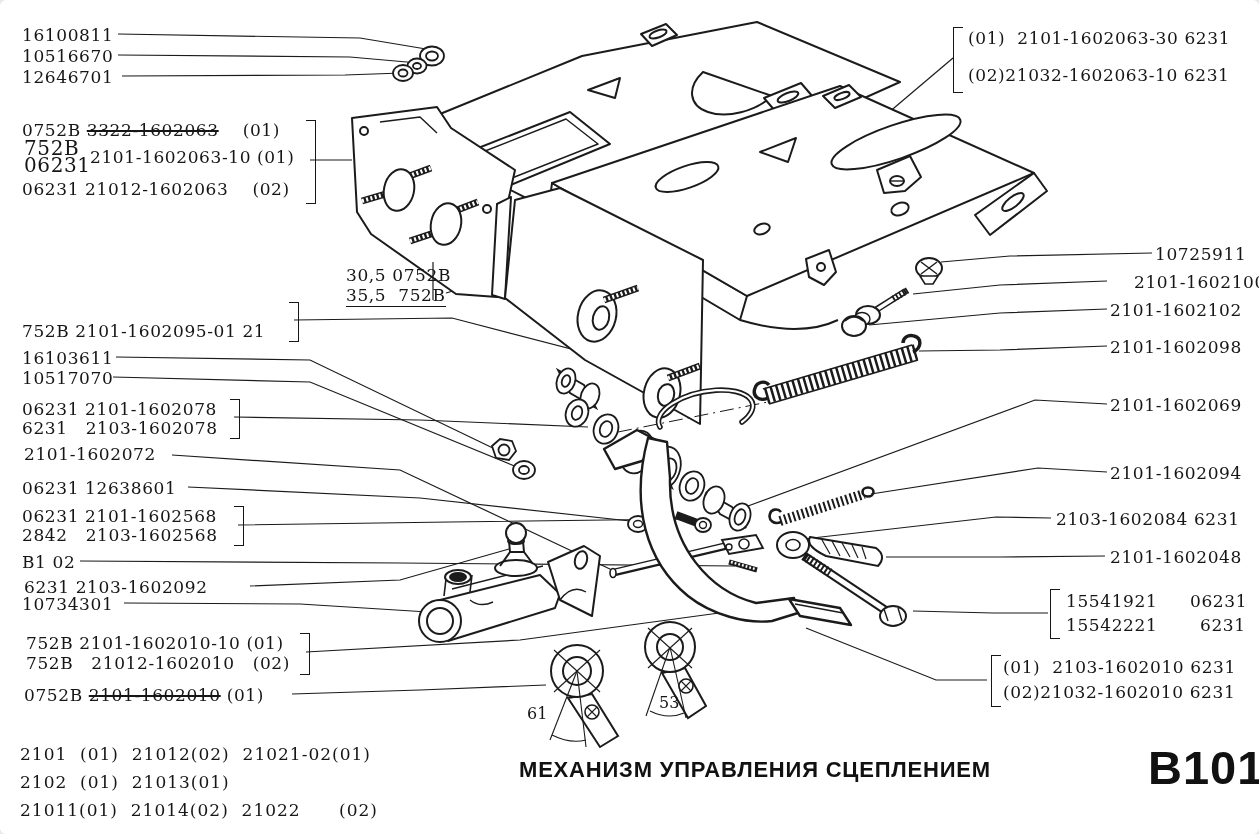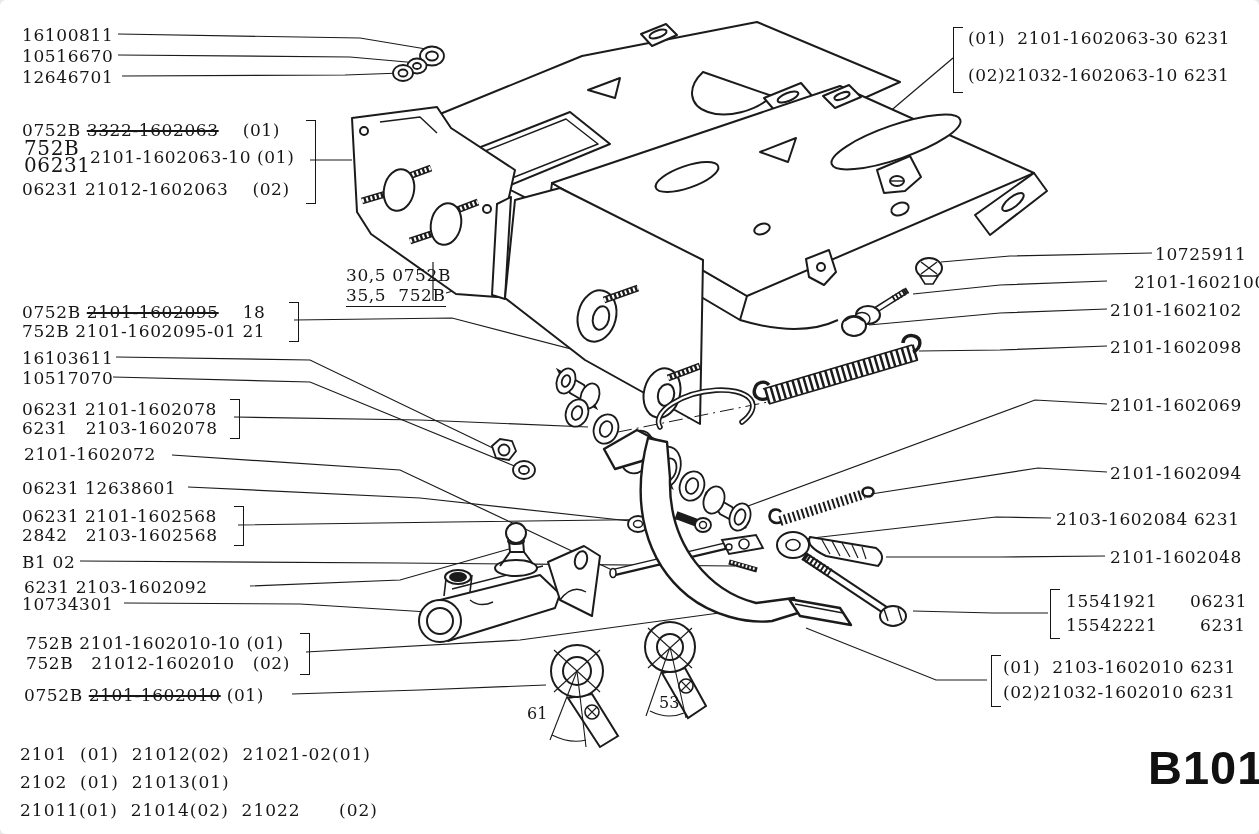--- a/index.html
+++ b/index.html
@@ -301,21 +301,20 @@
 <div class="lbl" style="left:22px;top:121px"><span>0752B </span><span class="strike">3322-1602063</span><span>    (01)</span></div>
 <div class="lbl small" style="left:24px;top:140px">752B</div>
 <div class="lbl small" style="left:24px;top:157px">06231</div>
 <div class="lbl" style="left:90px;top:148px">2101-1602063-10 (01)</div>
 <div class="lbl" style="left:22px;top:180px">06231 21012-1602063    (02)</div>
 <div class="brk brk-r" style="left:306px;top:120px;height:82px"></div>
 
 <div class="lbl" style="left:346px;top:266px">30,5 0752B</div>
 <div class="lbl ul" style="left:346px;top:286px">35,5  752B</div>
 
-<div class="lbl" style="left:22px;top:303px"><span>0752B </span><span class="strike">2101-1602095</span><span>    18</span></div>
 <div class="lbl" style="left:22px;top:322px">752B 2101-1602095-01 21</div>
 <div class="brk brk-r" style="left:289px;top:302px;height:38px"></div>
 
 <div class="lbl" style="left:22px;top:349px">16103611</div>
 <div class="lbl" style="left:22px;top:369px">10517070</div>
 
 <div class="lbl" style="left:22px;top:400px">06231 2101-1602078</div>
 <div class="lbl" style="left:22px;top:419px">6231   2103-1602078</div>
 <div class="brk brk-r" style="left:230px;top:399px;height:38px"></div>
 
@@ -359,15 +358,16 @@
 <div class="lbl" style="left:1066px;top:616px">15542221</div>
 <div class="lbl" style="left:1200px;top:616px">6231</div>
 
 <div class="brk brk-l" style="left:991px;top:655px;height:50px"></div>
 <div class="lbl" style="left:1003px;top:658px">(01)  2103-1602010 6231</div>
 <div class="lbl" style="left:1003px;top:683px">(02)21032-1602010 6231</div>
 
 <div class="ang" style="left:527px;top:704px">61</div>
 <div class="ang" style="left:659px;top:693px">53</div>
 
+<div class="title" style="left:519px;top:757px">МЕХАНИЗМ УПРАВЛЕНИЯ СЦЕПЛЕНИЕМ</div>
 <div class="pagecode" style="left:1148px;top:740px">B101</div>
 
 </div>
 
 </body></html>

